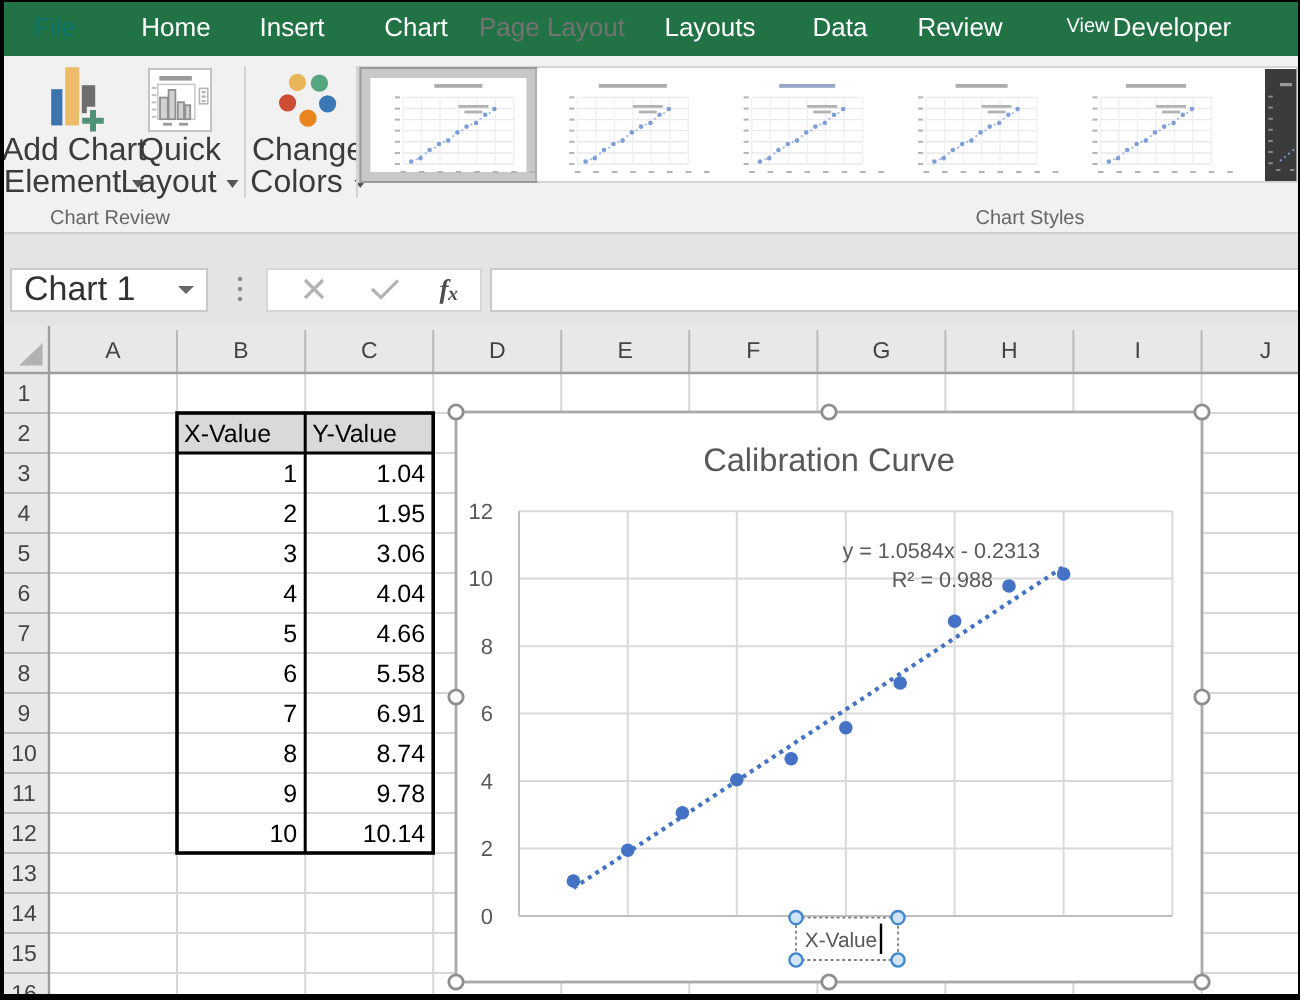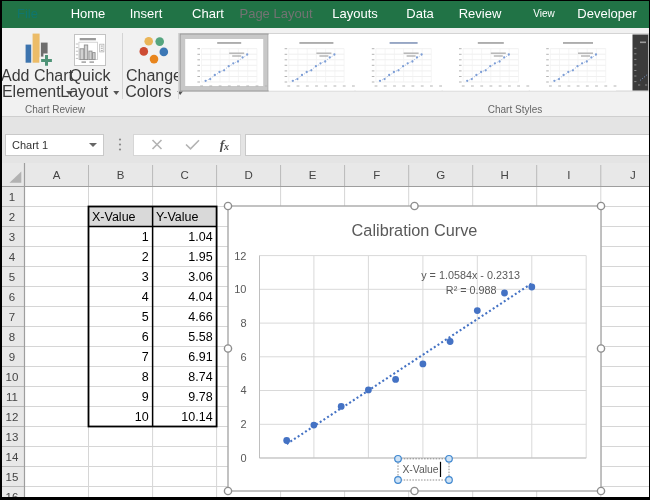--- a/index.html
+++ b/index.html
@@ -13,21 +13,21 @@
 <div class="ab" style="left:0;top:0;width:650px;height:28px;background:#217346"></div>
 <div style="position:absolute;left:27.5px;top:0;height:28px;line-height:28px;transform:translateX(-50%);color:#0f766e;font-size:13px;white-space:nowrap">File</div>
 <div style="position:absolute;left:88px;top:0;height:28px;line-height:28px;transform:translateX(-50%);color:#fff;font-size:13px;white-space:nowrap">Home</div>
 <div style="position:absolute;left:146px;top:0;height:44px;line-height:28px;transform:translateX(-50%);color:#fff;font-size:13px;white-space:nowrap">Insert</div>
 <div style="position:absolute;left:208px;top:0;height:28px;line-height:28px;transform:translateX(-50%);color:#fff;font-size:13px;white-space:nowrap">Chart</div>
 <div style="position:absolute;left:276px;top:0;height:16px;line-height:28px;transform:translateX(-50%);color:#737373;font-size:13px;white-space:nowrap">Page Layout</div>
 <div style="position:absolute;left:355px;top:0;height:28px;line-height:28px;transform:translateX(-50%);color:#fff;font-size:13px;white-space:nowrap">Layouts</div>
 <div style="position:absolute;left:420px;top:0;height:28px;line-height:28px;transform:translateX(-50%);color:#fff;font-size:13px;white-space:nowrap">Data</div>
 <div style="position:absolute;left:480px;top:0;height:28px;line-height:28px;transform:translateX(-50%);color:#fff;font-size:13px;white-space:nowrap">Review</div>
 <div style="position:absolute;left:544px;top:0;height:32px;line-height:28px;transform:translateX(-50%);color:#fff;font-size:10px;white-space:nowrap">View</div>
-<div style="position:absolute;left:607px;top:0;height:28px;line-height:28px;transform:translateX(-50%);color:#fff;font-size:13px;white-space:nowrap">Developer</div>
+<div style="position:absolute;left:586px;top:0;height:28px;line-height:28px;transform:translateX(-50%);color:#fff;font-size:13px;white-space:nowrap">Developer</div>
 
 <div class="ab" style="left:0;top:28px;width:650px;height:88px;background:#f1f1f1;border-bottom:1px solid #cfcfcf"></div>
 <svg class="ab" style="left:25px;top:33px" width="29" height="35" viewBox="0 0 29 35">
     <rect x="0.6" y="11.6" width="5.6" height="18.1" fill="#3d74ae"></rect>
     <rect x="7.6" y="0.6" width="7.0" height="29.1" fill="#ecbc68"></rect>
     <rect x="15.9" y="9.6" width="6.7" height="14" fill="#6e6e6e"></rect>
     <path d="M19.2 21.2 h4.6 v3.9 h3.9 v4.6 h-3.9 v3.9 h-4.6 v-3.9 h-3.9 v-4.6 h3.9 z" fill="#4f9377" stroke="#f1f1f1" stroke-width="1.6"></path>
   </svg>
 <div class="btxt" style="left:37px;top:68px">Add Chart<br>Element <span class="arr" style="margin-left:1px"></span></div>
 <svg class="ab" style="left:74px;top:34px" width="32" height="32" viewBox="0 0 32 32">
@@ -296,21 +296,21 @@
     <rect x="634.2" y="81.1" width="2.2" height="1" fill="#8a8a8a"></rect>
     <line x1="640" y1="80.5" x2="648" y2="74" stroke="#7f9fd4" stroke-width="0.9" stroke-dasharray="1 1.7"></line>
     <rect x="638" y="84.5" width="2.2" height="1" fill="#8a8a8a"></rect>
     <rect x="645" y="84.5" width="2.2" height="1" fill="#8a8a8a"></rect>
 </svg>
 <div class="ab" style="left:55px;top:103.5px;transform:translateX(-50%);font-size:10px;color:#666">Chart Review</div>
 <div class="ab" style="left:515px;top:103.5px;transform:translateX(-50%);font-size:10px;color:#666">Chart Styles</div>
 
 <div class="ab" style="left:0;top:117px;width:650px;height:46px;background:#e4e4e4"></div>
 <div class="ab" style="left:5px;top:134px;width:99px;height:22px;background:#fff;border:1px solid #c9c9c9;box-sizing:border-box"></div>
-<div class="ab" style="left:12px;top:134px;height:22px;line-height:22px;font-size:11px;color:#333">Chart 1</div>
+<div class="ab" style="left:12px;top:134px;height:22px;line-height:22px;font-size:17px;color:#333">Chart 1</div>
 <div class="ab" style="left:89px;top:134px;width:0;height:0;border-left:4px solid transparent;border-right:4px solid transparent;border-top:4.5px solid #666;margin-top:9px"></div>
 <svg class="ab" style="left:117px;top:137px" width="6" height="16">
     <circle cx="3" cy="2.5" r="1.1" fill="#8a8a8a"></circle>
     <circle cx="3" cy="7.5" r="1.1" fill="#8a8a8a"></circle>
     <circle cx="3" cy="12.5" r="1.1" fill="#8a8a8a"></circle>
   </svg>
 <div class="ab" style="left:133px;top:134px;width:108px;height:22px;background:#fff;border:1px solid #d6d6d6;box-sizing:border-box"></div>
 <div class="ab" style="left:245px;top:134px;width:405px;height:22px;background:#fff;border:1px solid #c9c9c9;box-sizing:border-box"></div>
 <svg class="ab" style="left:133px;top:134px" width="108" height="21">
 <path d="M19.5 6 L28.5 15 M28.5 6 L19.5 15" stroke="#b3b3b3" stroke-width="1.6" fill="none"></path>

